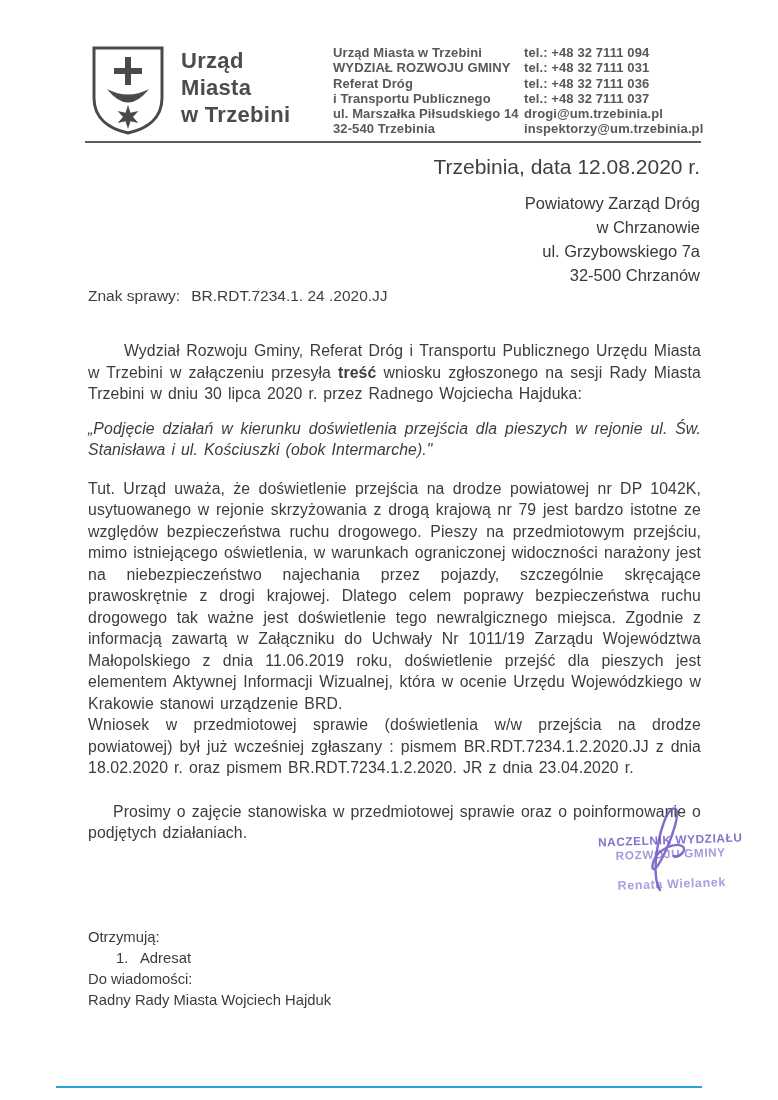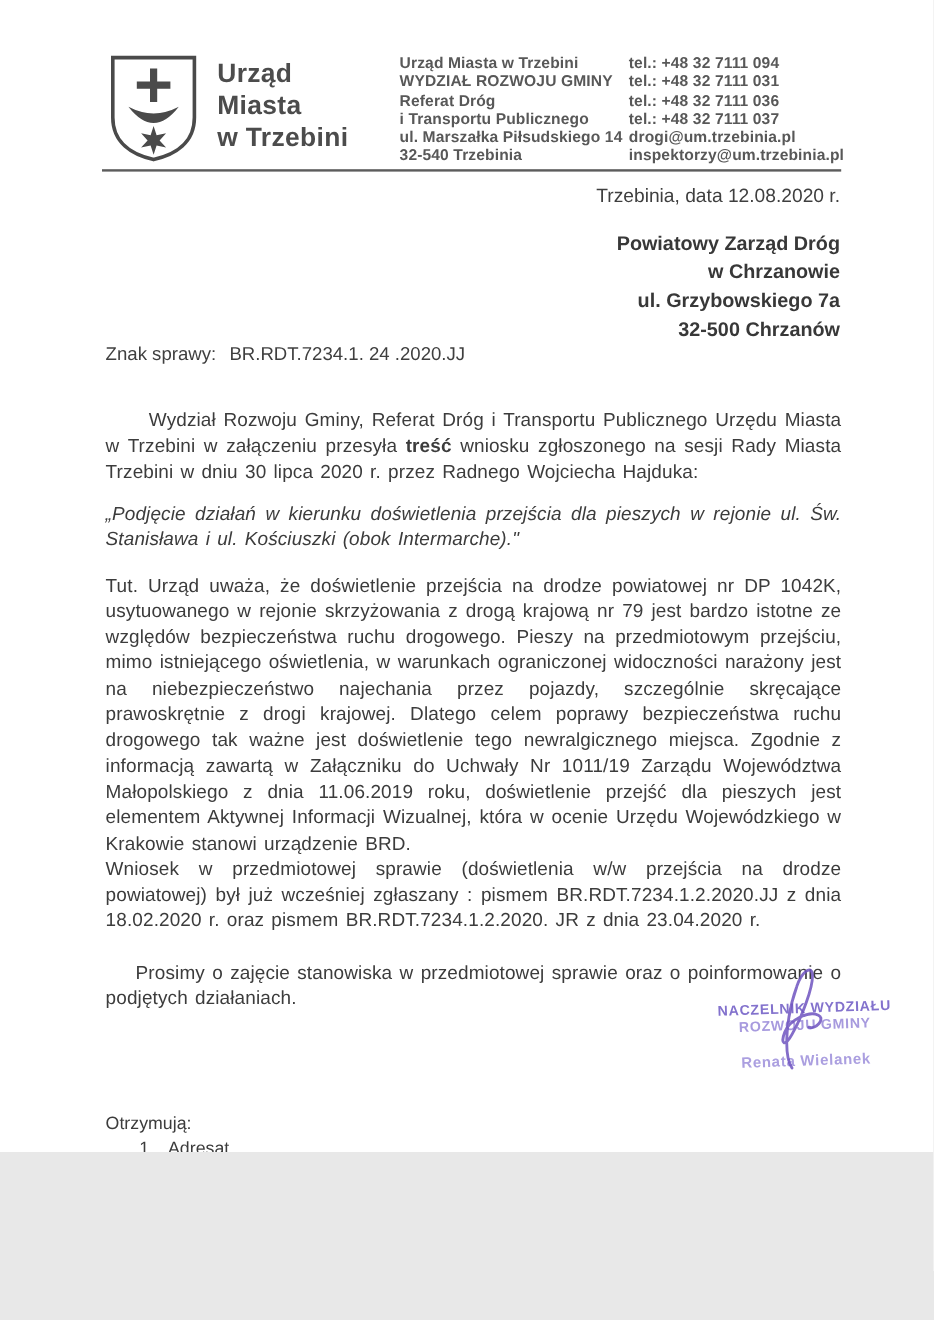--- a/index.html
+++ b/index.html
@@ -1,18 +1,18 @@
 <!DOCTYPE html>
 <html lang="pl"><head>
 <meta charset="utf-8">
 <style>
   html,body{margin:0;padding:0;background:#e8e8e8;}
   .page{
     position:relative;
-    width:778px;height:960px;
+    width:778px;height:1100px;
     margin:0 auto;
     background:#ffffff;
     font-family:"Liberation Sans", sans-serif;
     color:#3f3f3f;
     overflow:hidden;
   }
   
   .shield{position:absolute;left:88px;top:42px;width:80px;height:95px;}
   .org-name{
     position:absolute;left:181px;top:47px;
@@ -26,25 +26,25 @@
   }
   .dept-col{left:333px;}
   .contact-col{left:524px;}
   .header-rule{
     position:absolute;left:85px;top:141px;width:616px;height:0;
     border-top:2px solid #5c5c5c;
   }
   
   .date-line{
     position:absolute;right:78px;top:155px;
-    font-size:16px;color:#3f3f3f;
+    font-size:21px;color:#3f3f3f;
   }
   .recipient{
     position:absolute;right:78px;top:191px;
-    text-align:right;font-weight:bold;font-size:16.5px;
+    text-align:right;font-weight:normal;font-size:16.5px;
     line-height:24px;color:#383838;
   }
   
   .case-ref{
     position:absolute;left:88px;top:287px;
     font-size:15.5px;color:#3f3f3f;
   }
   .case-ref .lbl{margin-right:11px;}
   
   .content{

